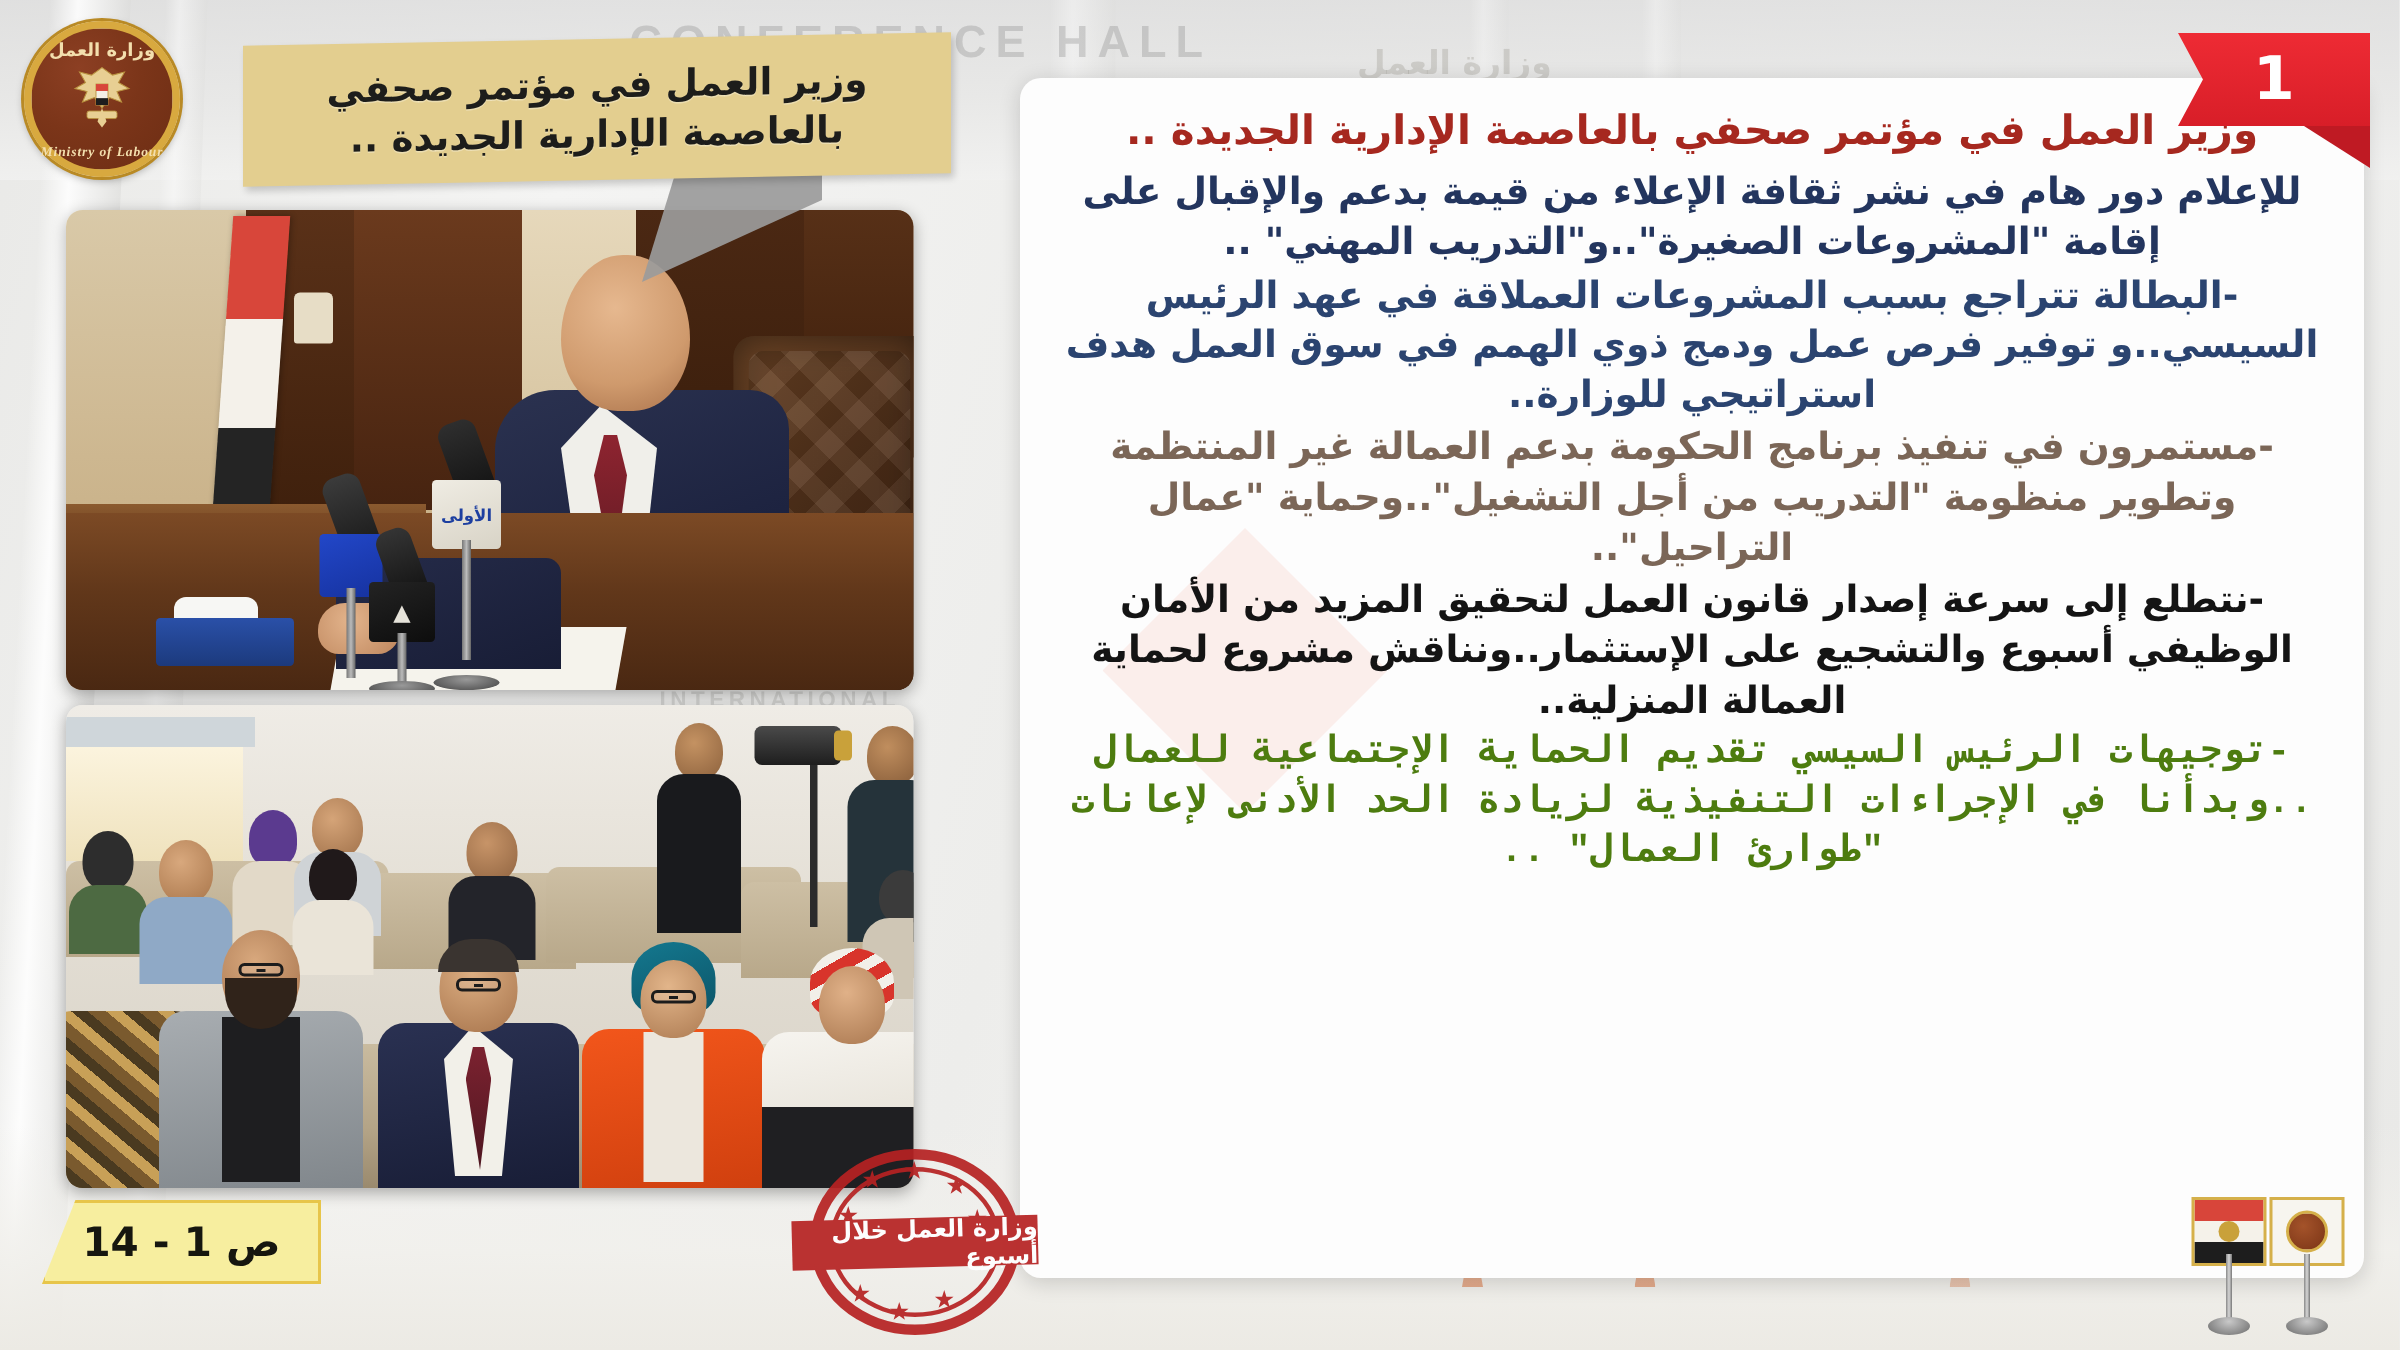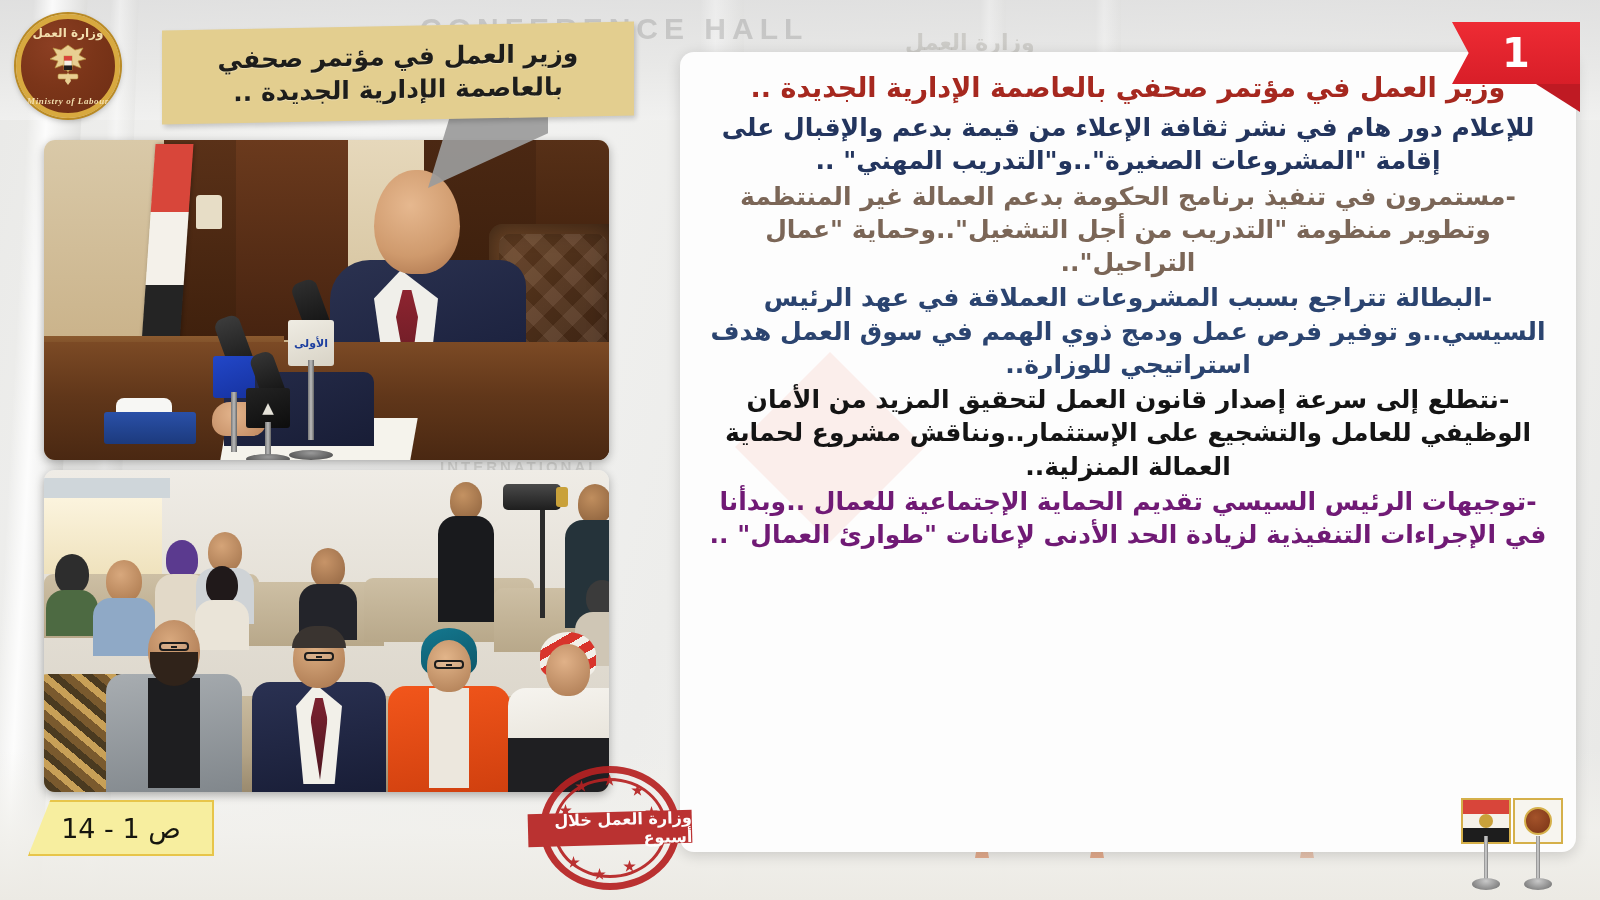--- a/index.html
+++ b/index.html
@@ -347,21 +347,21 @@
     position: absolute; left: 28px; top: 800px;
     width: 186px; height: 56px;
     background: #f7ee9f;
     border: 2px solid #e7c54a;
     clip-path: polygon(12% 0%, 100% 0%, 100% 100%, 0% 100%);
     box-shadow: 3px 3px 4px rgba(0,0,0,.18);
     display: flex; align-items: center; justify-content: center;
     z-index: 9;
   }
   .page-tag span {
-    color: #16160f; font-size: 27px; font-weight: 400; letter-spacing: .5px;
+    color: #16160f; font-size: 27px; font-weight: 700; letter-spacing: .5px;
   }
 
   
   .stamp {
     position: absolute; left: 523px; top: 768px;
     width: 174px; height: 124px; z-index: 10;
     opacity: .92;
   }
   .stamp-ring, .stamp-ring2 {
     position: absolute; border-radius: 50%; border-style: solid; border-color: #b62222;
@@ -420,21 +420,21 @@
   }
   .para {
     text-align: center;
     font-size: 25px; font-weight: 700; line-height: 1.33;
     margin-bottom: 2px;
   }
   .para.c-navy  { color: #23355e; }
   .para.c-blue  { color: #2b4470; }
   .para.c-brown { color: #7b6657; }
   .para.c-black { color: #141414; }
-  .para.c-steel { color: #701a75; }
+  .para.c-steel { color: #4d7c0f; font-family: Liberation Mono, monospace; }
 
   
   .deskflags { position: absolute; right: 20px; bottom: 8px; width: 146px; height: 100px; z-index: 13; }
   .df { position: absolute; bottom: 0; }
   .df .pole { position:absolute; left:50%; transform:translateX(-50%); bottom:12px; width:4px; height:44px; background: linear-gradient(90deg,#888,#d7d7d7,#777); }
   .df .foot { position:absolute; left:50%; transform:translateX(-50%); bottom:2px; width:28px; height:12px; background: radial-gradient(ellipse at 50% 25%, #c9c9c9, #6a6a6a); border-radius: 50%; }
   .df .cloth { position:absolute; bottom:48px; left:50%; transform:translateX(-50%); width:50px; height:46px; border:2px solid #d5b04a; }
 
   .df-eg { left: 22px; width: 60px; height: 100px; }
   .df-eg .cloth {
@@ -648,23 +648,23 @@
   <div class="ribbon">
     <span>1</span>
   </div>
 
   <div class="panel">
     <div class="panel-wm"></div>
     <div class="panel-inner">
       <div class="headline">وزير العمل في مؤتمر صحفي بالعاصمة الإدارية الجديدة ..</div>
       <div id="paras">
           <div class="para c-navy">للإعلام دور هام في نشر ثقافة الإعلاء من قيمة بدعم والإقبال على إقامة "المشروعات الصغيرة"..و"التدريب المهني" ..</div>
+          <div class="para c-blue">-البطالة تتراجع بسبب المشروعات العملاقة في عهد الرئيس السيسي..و توفير فرص عمل ودمج ذوي الهمم في سوق العمل هدف استراتيجي للوزارة..</div>
           <div class="para c-brown">-مستمرون في تنفيذ برنامج الحكومة بدعم العمالة غير المنتظمة وتطوير منظومة "التدريب من أجل التشغيل"..وحماية "عمال التراحيل"..</div>
-          <div class="para c-blue">-البطالة تتراجع بسبب المشروعات العملاقة في عهد الرئيس السيسي..و توفير فرص عمل ودمج ذوي الهمم في سوق العمل هدف استراتيجي للوزارة..</div>
-          <div class="para c-black">-نتطلع إلى سرعة إصدار قانون العمل لتحقيق المزيد من الأمان الوظيفي للعامل والتشجيع على الإستثمار..ونناقش مشروع لحماية العمالة المنزلية..</div>
+          <div class="para c-black">-نتطلع إلى سرعة إصدار قانون العمل لتحقيق المزيد من الأمان الوظيفي أسبوع والتشجيع على الإستثمار..ونناقش مشروع لحماية العمالة المنزلية..</div>
           <div class="para c-steel">-توجيهات الرئيس السيسي تقديم الحماية الإجتماعية للعمال ..وبدأنا في الإجراءات التنفيذية لزيادة الحد الأدنى لإعانات "طوارئ العمال" ..</div>
         </div>
     </div>
   </div>
 
   <div class="deskflags">
     <div class="df df-eg">
       <div class="cloth"></div>
         <div class="pole"></div>
         <div class="foot"></div>

